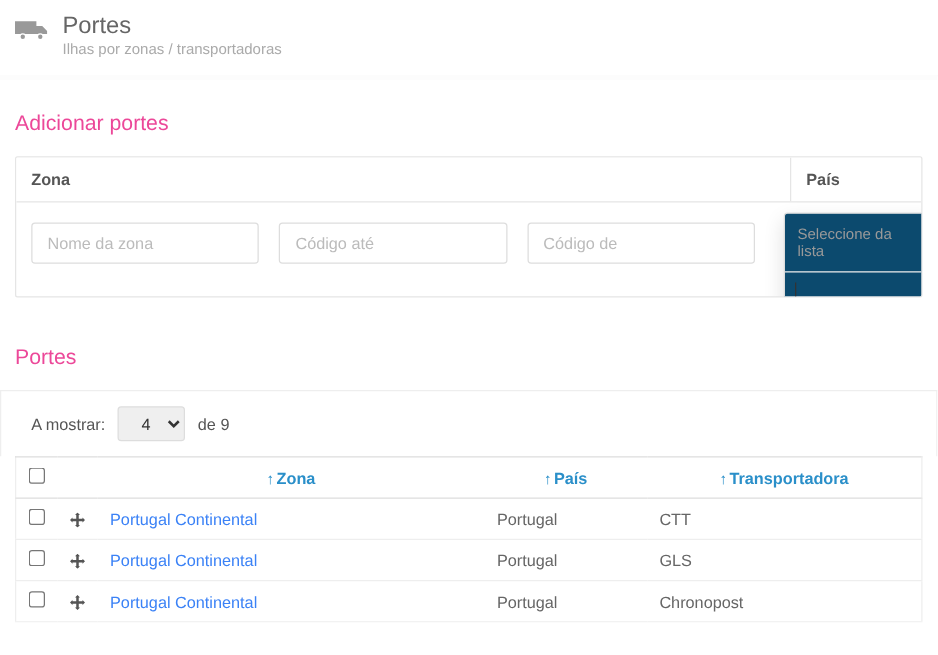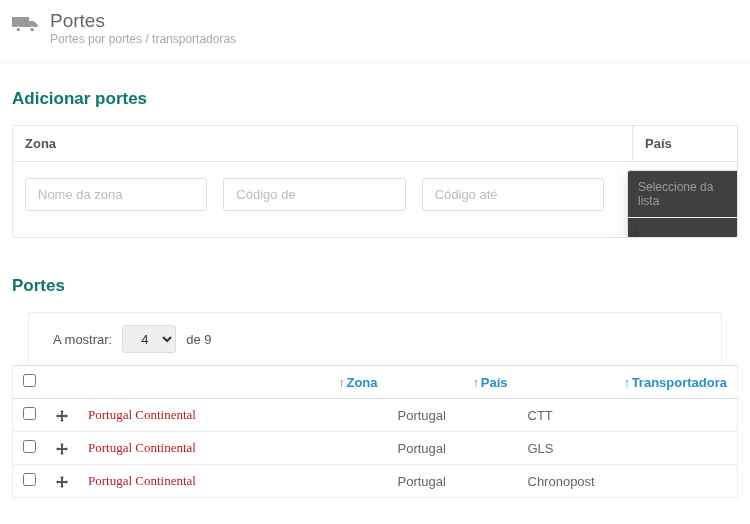--- a/index.html
+++ b/index.html
@@ -42,22 +42,22 @@
       font-weight: 400;
       color: #666;
     }
     .header-text .sub {
       font-size: 12px;
       color: #aaa;
       margin-top: 0px;
     }
     .section-title {
       font-size: 17px;
-      font-weight: 700;
-      color: #0f766e;
+      font-weight: 400;
+      color: #ec4899;
       padding: 28px 12px 16px;
     }
     .panel {
       margin: 0 12px;
       border: 1px solid #e5e5e5;
       border-radius: 2px;
       overflow: hidden;
       position: relative;
     }
     .panel-head {
@@ -96,21 +96,21 @@
     input.fld::placeholder {
       color: #bbb;
     }
     .field-wrap { flex: 1; }
     .field-wrap.narrow { width: 105px; flex: 0 0 105px; }
     .dropdown {
       position: absolute;
       right: -10px;
       top: 44px;
       width: 120px;
-      background: #404040;
+      background: #0c4a6e;
       border: 1px solid #ddd;
       border-radius: 3px;
       box-shadow: 0 6px 16px rgba(0,0,0,0.12);
       z-index: 20;
     }
     .dropdown-display {
       padding: 9px 10px;
       color: #999;
       font-size: 12px;
       border-bottom: 1px solid #eee;
@@ -131,39 +131,39 @@
       padding-top: 38px;
     }
     .list-controls {
       display: flex;
       align-items: center;
       gap: 10px;
       padding: 12px 14px 12px 24px;
       font-size: 13px;
       border: 1px solid #eee;
       border-bottom: none;
-      margin: 0 28px;
+      margin: 0 0;
     }
     .list-controls select {
       height: 28px;
       border: 1px solid #ddd;
       border-radius: 3px;
       padding: 0 10px 0 14px;
       color: #333;
       font-size: 13px;
     }
     table.grid {
       width: calc(100% - 24px);
       margin: 0 12px;
       border-collapse: collapse;
       border: 1px solid #eee;
       border-top: 1px solid #ddd;
     }
     table.grid th {
-      text-align: right;
+      text-align: center;
       padding: 8px 10px;
       font-size: 13px;
       color: #2a8fc9;
       font-weight: bold;
       border-bottom: 1px solid #ddd;
       background:#fff;
     }
     table.grid th .sort-arrow {
       display:inline-block;
       margin-right:2px;
@@ -172,23 +172,22 @@
       vertical-align: middle;
     }
     table.grid td {
       padding: 8px 10px;
       border-bottom: 1px solid #eee;
       font-size: 13px;
       color: #666;
       vertical-align: middle;
     }
     table.grid td a {
-      color: #b91c1c;
+      color: #3b82f6;
       text-decoration: none;
-      font-family: Liberation Serif, serif;
     }
     table.grid td.chk, table.grid th.chk {
       width: 18px;
       text-align:center;
     }
     table.grid td.move, table.grid th.move {
       width: 18px;
       text-align:center;
       color:#666;
     }
@@ -204,40 +203,40 @@
 <body>
 
 <div class="header">
   <svg class="truck-icon" viewBox="0 0 36 24">
     <path d="M0 3 h22 v13 h-22z M22 8 h6 l5 5 v3 h-11z"></path>
     <circle cx="8" cy="19" r="3" fill="#999" stroke="#fff" stroke-width="1.5"></circle>
     <circle cx="26" cy="19" r="3" fill="#999" stroke="#fff" stroke-width="1.5"></circle>
   </svg>
   <div class="header-text">
     <h1>Portes</h1>
-    <div class="sub">Portes por portes / transportadoras</div>
+    <div class="sub">Ilhas por zonas / transportadoras</div>
   </div>
 </div>
 
 <div class="section-title">Adicionar portes</div>
 
 <div class="panel">
   <div class="panel-head">
     <div class="col zona">Zona</div>
     <div class="col pais">País</div>
   </div>
   <div class="panel-body">
     <div class="field-wrap">
       <input type="text" class="fld" placeholder="Nome da zona" style="">
     </div>
     <div class="field-wrap">
-      <input type="text" class="fld" placeholder="Código de" style="">
+      <input type="text" class="fld" placeholder="Código até" style="">
     </div>
     <div class="field-wrap">
-      <input type="text" class="fld" placeholder="Código até" style="">
+      <input type="text" class="fld" placeholder="Código de" style="">
     </div>
     <div class="field-wrap narrow"></div>
   </div>
 
   <div class="dropdown">
     <div class="dropdown-display">Seleccione da lista</div>
     <div class="dropdown-search"><span class="caret"></span></div>
 
   </div>
 </div>

